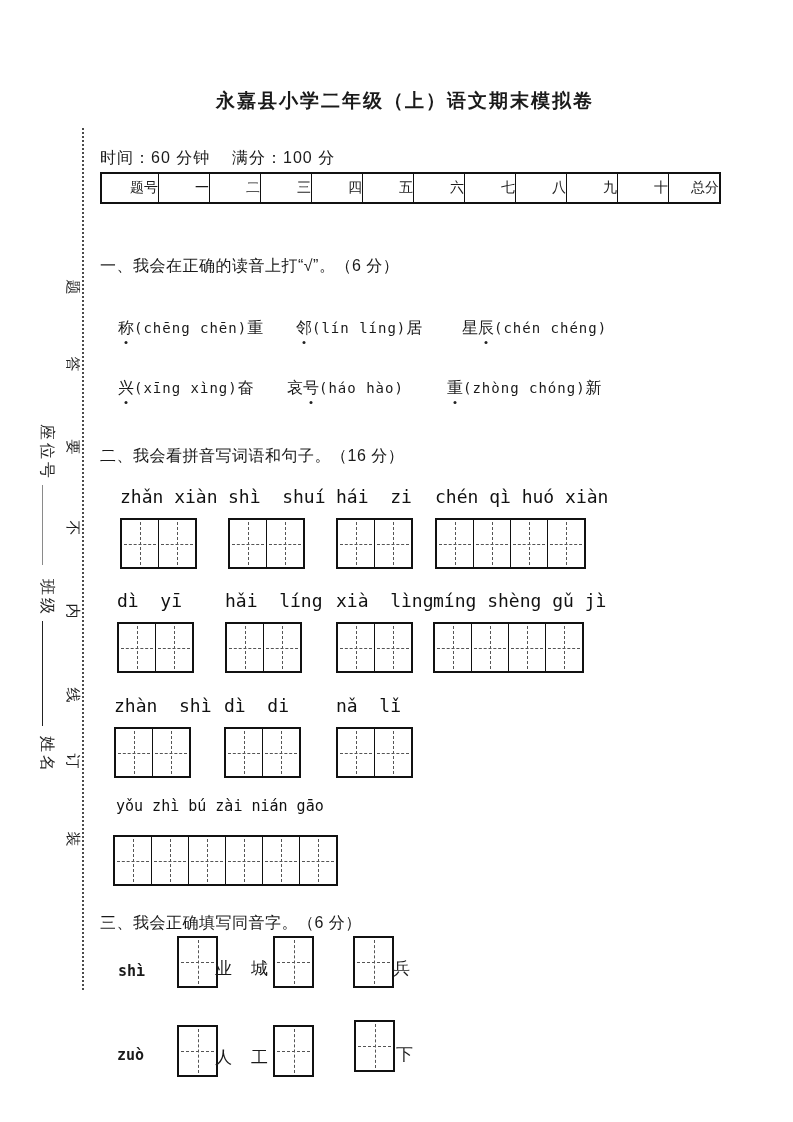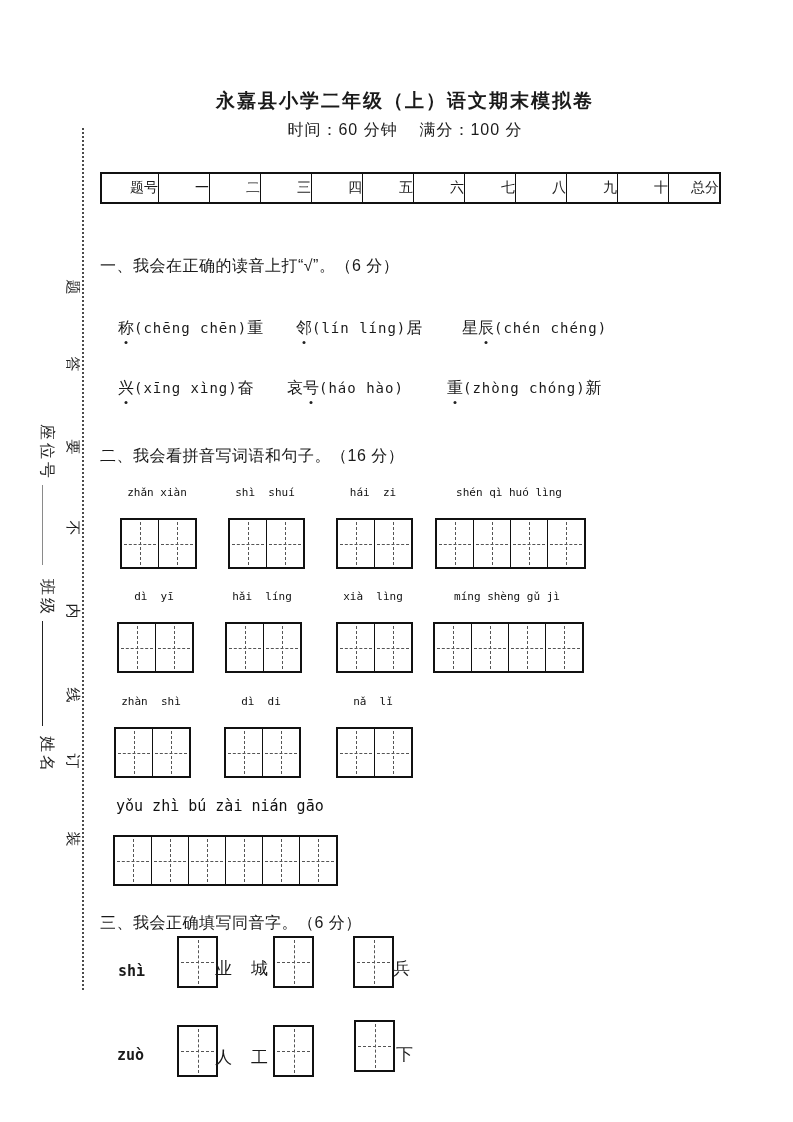--- a/index.html
+++ b/index.html
@@ -11,38 +11,38 @@
   .bind-dots{position:absolute;left:82px;top:128px;height:862px;width:0;border-left:2px dotted #4a4a4a;}
   .bind-char{position:absolute;left:63px;width:20px;height:18px;text-align:center;
     font-size:15px;color:#222;transform:rotate(90deg);line-height:18px;}
   .info-col{position:absolute;left:57px;top:424px;transform-origin:0 0;transform:rotate(90deg);
     white-space:nowrap;font-size:16px;letter-spacing:3px;color:#222;height:20px;}
   .f-line{display:inline-block;height:14px;border-bottom:1.5px solid #222;margin:0 4px;vertical-align:baseline;}
   .f-line.gray{border-bottom-color:#8a8a8a;}
   
   .title{position:absolute;top:88px;left:100px;width:610px;text-align:center;
     font-size:19px;font-weight:bold;letter-spacing:2px;}
-  .subtitle{position:absolute;top:120px;left:100px;width:610px;text-align:center;
+  .subtitle{position:absolute;top:148px;left:100px;width:610px;
     font-size:16px;white-space:pre;letter-spacing:1px;}
   
   table.score{position:absolute;top:172px;left:100px;border-collapse:collapse;table-layout:fixed;
     border:2px solid #111;}
   table.score td{border:1.5px solid #111;width:50px;height:28px;text-align:right;
     font-size:14px;padding:0;}
   table.score td.lbl{width:56px;}
   
   .heading{position:absolute;left:100px;font-size:16px;letter-spacing:0.5px;}
   .s1-item{position:absolute;font-size:16px;white-space:nowrap;}
   .s1-item .py{font-family:"DejaVu Sans Mono","Liberation Mono",monospace;font-size:14px;letter-spacing:1px;}
   .emph{position:relative;display:inline-block;}
   .emph::after{content:"";position:absolute;left:50%;bottom:-5px;transform:translateX(-50%);
     width:3px;height:3px;border-radius:50%;background:#222;}
   
   .pylabel{position:absolute;font-family:"DejaVu Sans Mono","Liberation Mono",monospace;
-    font-size:11px;text-align:center;white-space:pre;color:#111;}
+    font-size:18px;text-align:left;white-space:pre;color:#111;}
   .pylabel.big{font-size:15px;text-align:left;}
   
   .tzg{position:absolute;display:flex;border:2px solid #111;background:#fff;}
   .tzg .c{width:36px;height:47px;position:relative;border-right:1.5px solid #111;}
   .tzg .c:last-child{border-right:none;}
   .tzg .c::before{content:"";position:absolute;left:50%;top:2px;bottom:2px;border-left:1px dashed #555;}
   .tzg .c::after{content:"";position:absolute;top:50%;left:2px;right:2px;border-top:1px dashed #555;}
   .tzg.single .c{width:37px;height:48px;}
   
   .s3txt{position:absolute;font-size:17px;}
@@ -108,21 +108,21 @@
   </div>
   <div class="s1-item" style="left:447px;top:378px">
     <span></span><span class="emph">重</span><span class="py">(zhòng chóng)</span><span>新</span>
   </div>
 
   <div class="heading" style="top:446px">二、我会看拼音写词语和句子。（16 分）</div>
 
   <div class="pylabel" style="left:120px;top:486px;width:74px">zhǎn xiàn</div>
   <div class="pylabel" style="left:228px;top:486px;width:74px">shì  shuí</div>
   <div class="pylabel" style="left:336px;top:486px;width:74px">hái  zi</div>
-  <div class="pylabel" style="left:435px;top:486px;width:148px">shén qì huó lìng</div>
+  <div class="pylabel" style="left:435px;top:486px;width:148px">chén qì huó xiàn</div>
 
   <div class="tzg" style="left:120px;top:518px">
       <span class="c"></span>
       <span class="c"></span>
     </div>
   <div class="tzg" style="left:228px;top:518px">
       <span class="c"></span>
       <span class="c"></span>
     </div>
   <div class="tzg" style="left:336px;top:518px">

